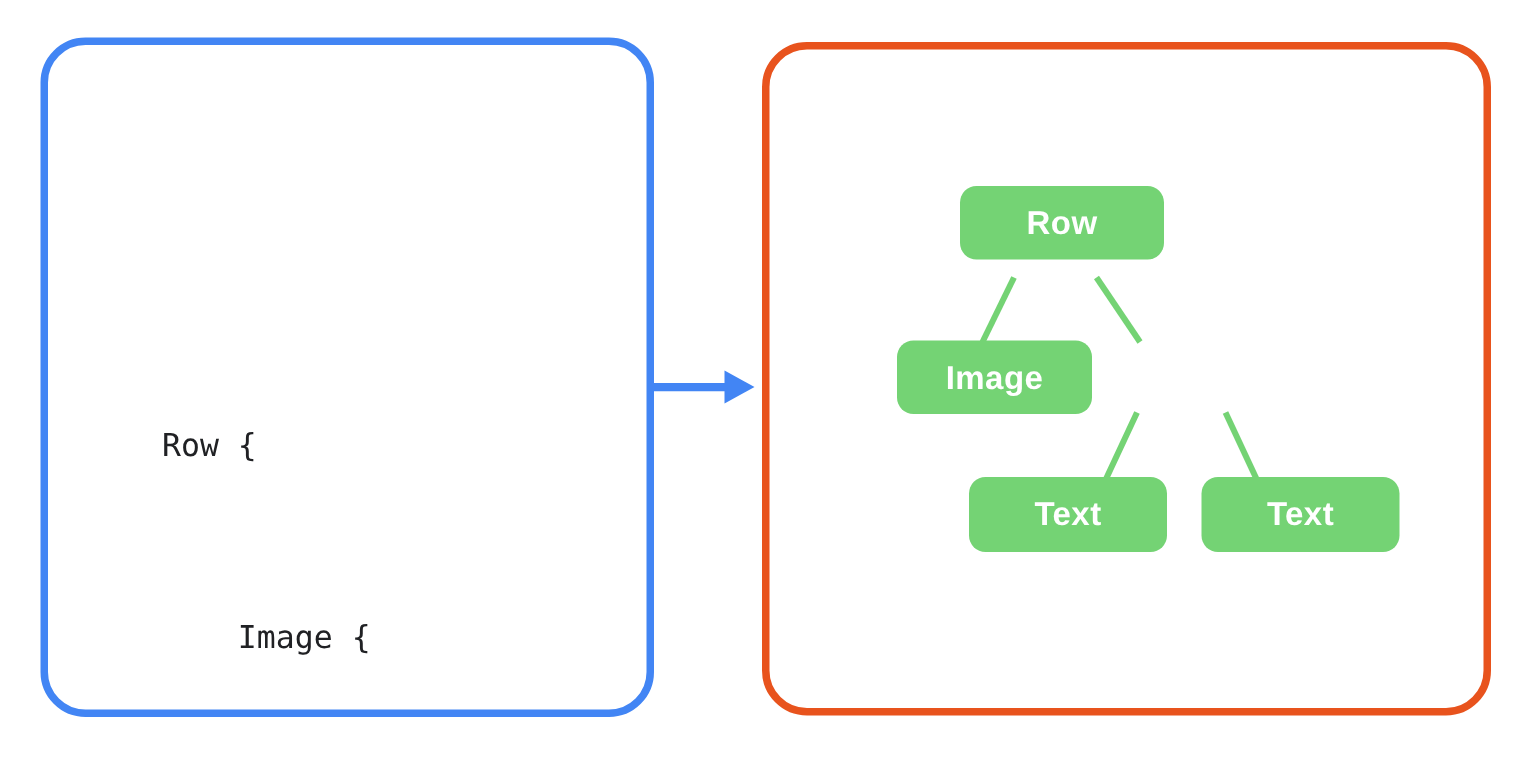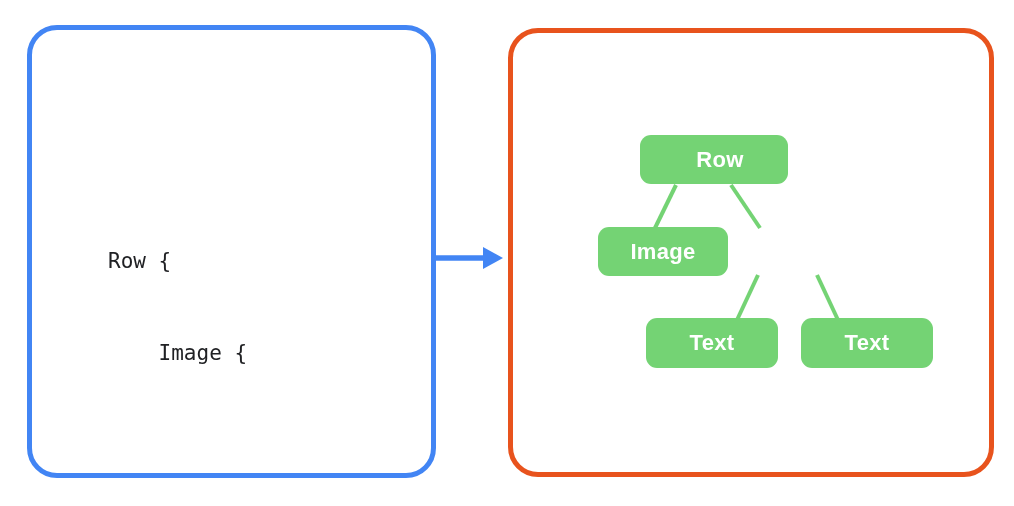--- a/index.html
+++ b/index.html
@@ -31,21 +31,21 @@
   .code-block {
     position: absolute;
     left: 76px;   
     top: 155px;   
     font-family: "DejaVu Sans Mono", "Liberation Mono", monospace;
     font-size: 21px;
     line-height: 30.5px;
     color: #202124;
     white-space: pre;
   }
-  .code-line { white-space: pre; }
+  .code-line { white-space: pre; margin-top: 36px; }
 
   
   .arrow-wrap {
     position: absolute;
     left: 434px;
     top: 243px;
     width: 72px;
     height: 30px;
   }
 
@@ -74,21 +74,21 @@
     display: flex;
     align-items: center;
     justify-content: center;
     background: #74D374;
     color: #ffffff;
     border-radius: 11px;
     font-size: 22px;
     font-weight: 600;
     letter-spacing: 0.3px;
   }
-  .node-row    { left: 640px; top: 135px; width: 136px; height: 49px; padding-left: 12px; }
+  .node-row    { left: 640px; top: 124px; width: 136px; height: 49px; }
   .node-image  { left: 562px; top: 227px; width: 130px; height: 49px; margin-left: 36px; }
   .node-column { left: 719px; top: 227px; width: 131px; height: 49px; }
   .node-text1  { left: 646px; top: 318px; width: 132px; height: 50px; }
   .node-text2  { left: 801px; top: 318px; width: 132px; height: 50px; }
 </style>
 </head>
 <body>
 
 <div id="canvas">
 

